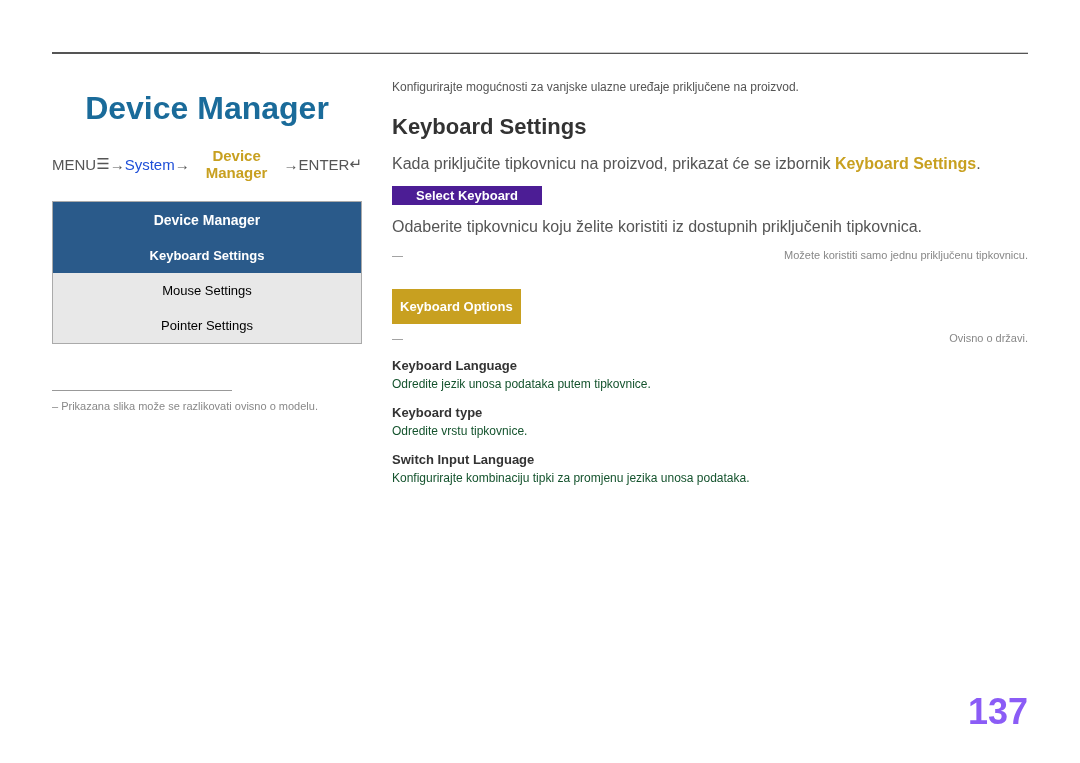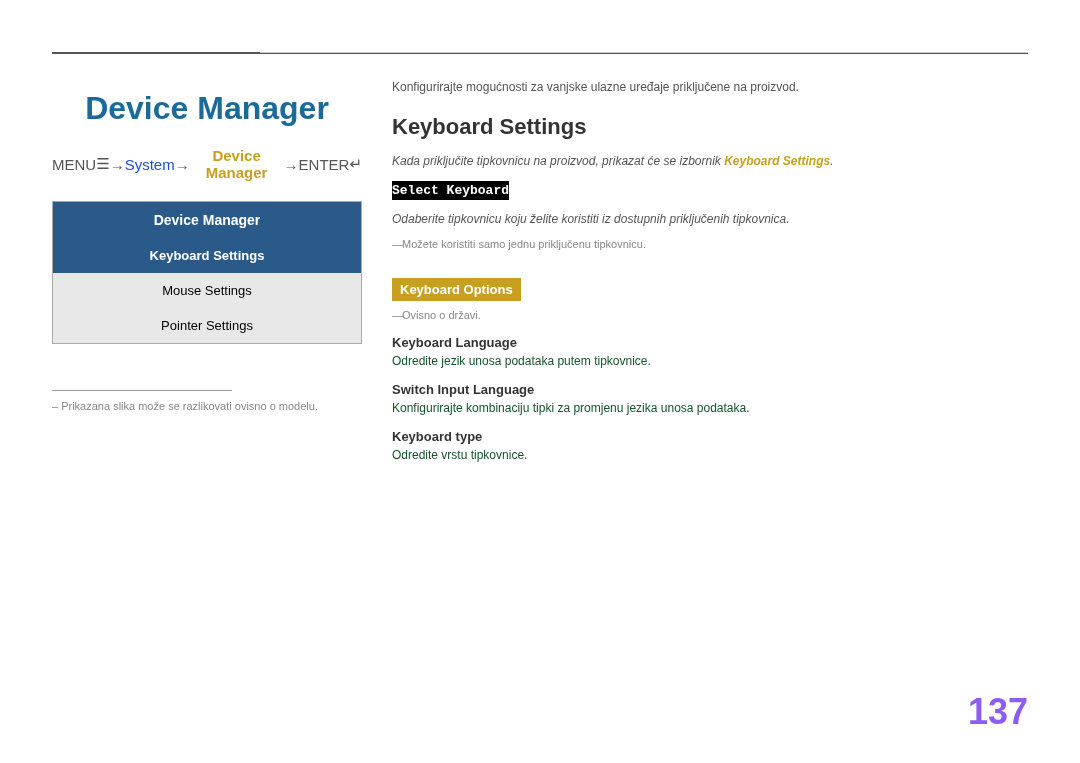--- a/index.html
+++ b/index.html
@@ -119,59 +119,58 @@
     }
 
     .section-title {
       font-size: 22px;
       font-weight: bold;
       color: #333;
       margin-bottom: 12px;
     }
 
     .section-desc {
-      font-size: 12px;
+      font-size: 16px;
       color: #555;
       margin-bottom: 10px;
       line-height: 1.5;
-      font-style: italic;
     }
     .section-desc .highlight {
       color: #c8a020;
       font-weight: bold;
     }
 
     .badge-highlight {
       display: inline-block;
-      background: #000000;
-      color: #fff;
-      font-size: 13px;
-      font-weight: bold;
-      padding: 2px 0;
+      background: #4c1d95;
+      color: #fff;
+      font-size: 13px;
+      font-weight: bold;
+      padding: 2px 24px;
       margin-bottom: 10px;
-      font-family: Liberation Mono, monospace;
     }
 
     .badge-keyboard-options {
       display: inline-block;
       background: #c8a020;
       color: #fff;
       font-size: 13px;
       font-weight: bold;
-      padding: 4px 8px;
+      padding: 10px 8px;
       margin-top: 14px;
       margin-bottom: 8px;
     }
 
     .note-text {
       font-size: 11px;
       color: #888;
       margin-bottom: 14px;
       padding-left: 10px;
       position: relative;
+      text-align: right;
     }
     .note-text::before {
       content: '―';
       position: absolute;
       left: 0;
       color: #888;
     }
 
     .sub-section {
       margin-bottom: 14px;
@@ -250,23 +249,23 @@
   <div class="badge-keyboard-options">Keyboard Options</div>
 
   <div class="note-text">Ovisno o državi.</div>
 
   <div class="sub-section">
     <div class="sub-section-title">Keyboard Language</div>
     <div class="sub-section-desc">Odredite jezik unosa podataka putem tipkovnice.</div>
   </div>
 
   <div class="sub-section">
+    <div class="sub-section-title">Keyboard type</div>
+    <div class="sub-section-desc">Odredite vrstu tipkovnice.</div>
+  </div>
+
+  <div class="sub-section">
     <div class="sub-section-title">Switch Input Language</div>
     <div class="sub-section-desc">Konfigurirajte kombinaciju tipki za promjenu jezika unosa podataka.</div>
   </div>
-
-  <div class="sub-section">
-    <div class="sub-section-title">Keyboard type</div>
-    <div class="sub-section-desc">Odredite vrstu tipkovnice.</div>
-  </div>
 </div>
 
 <div class="page-number">137</div>
 
 </body></html>

